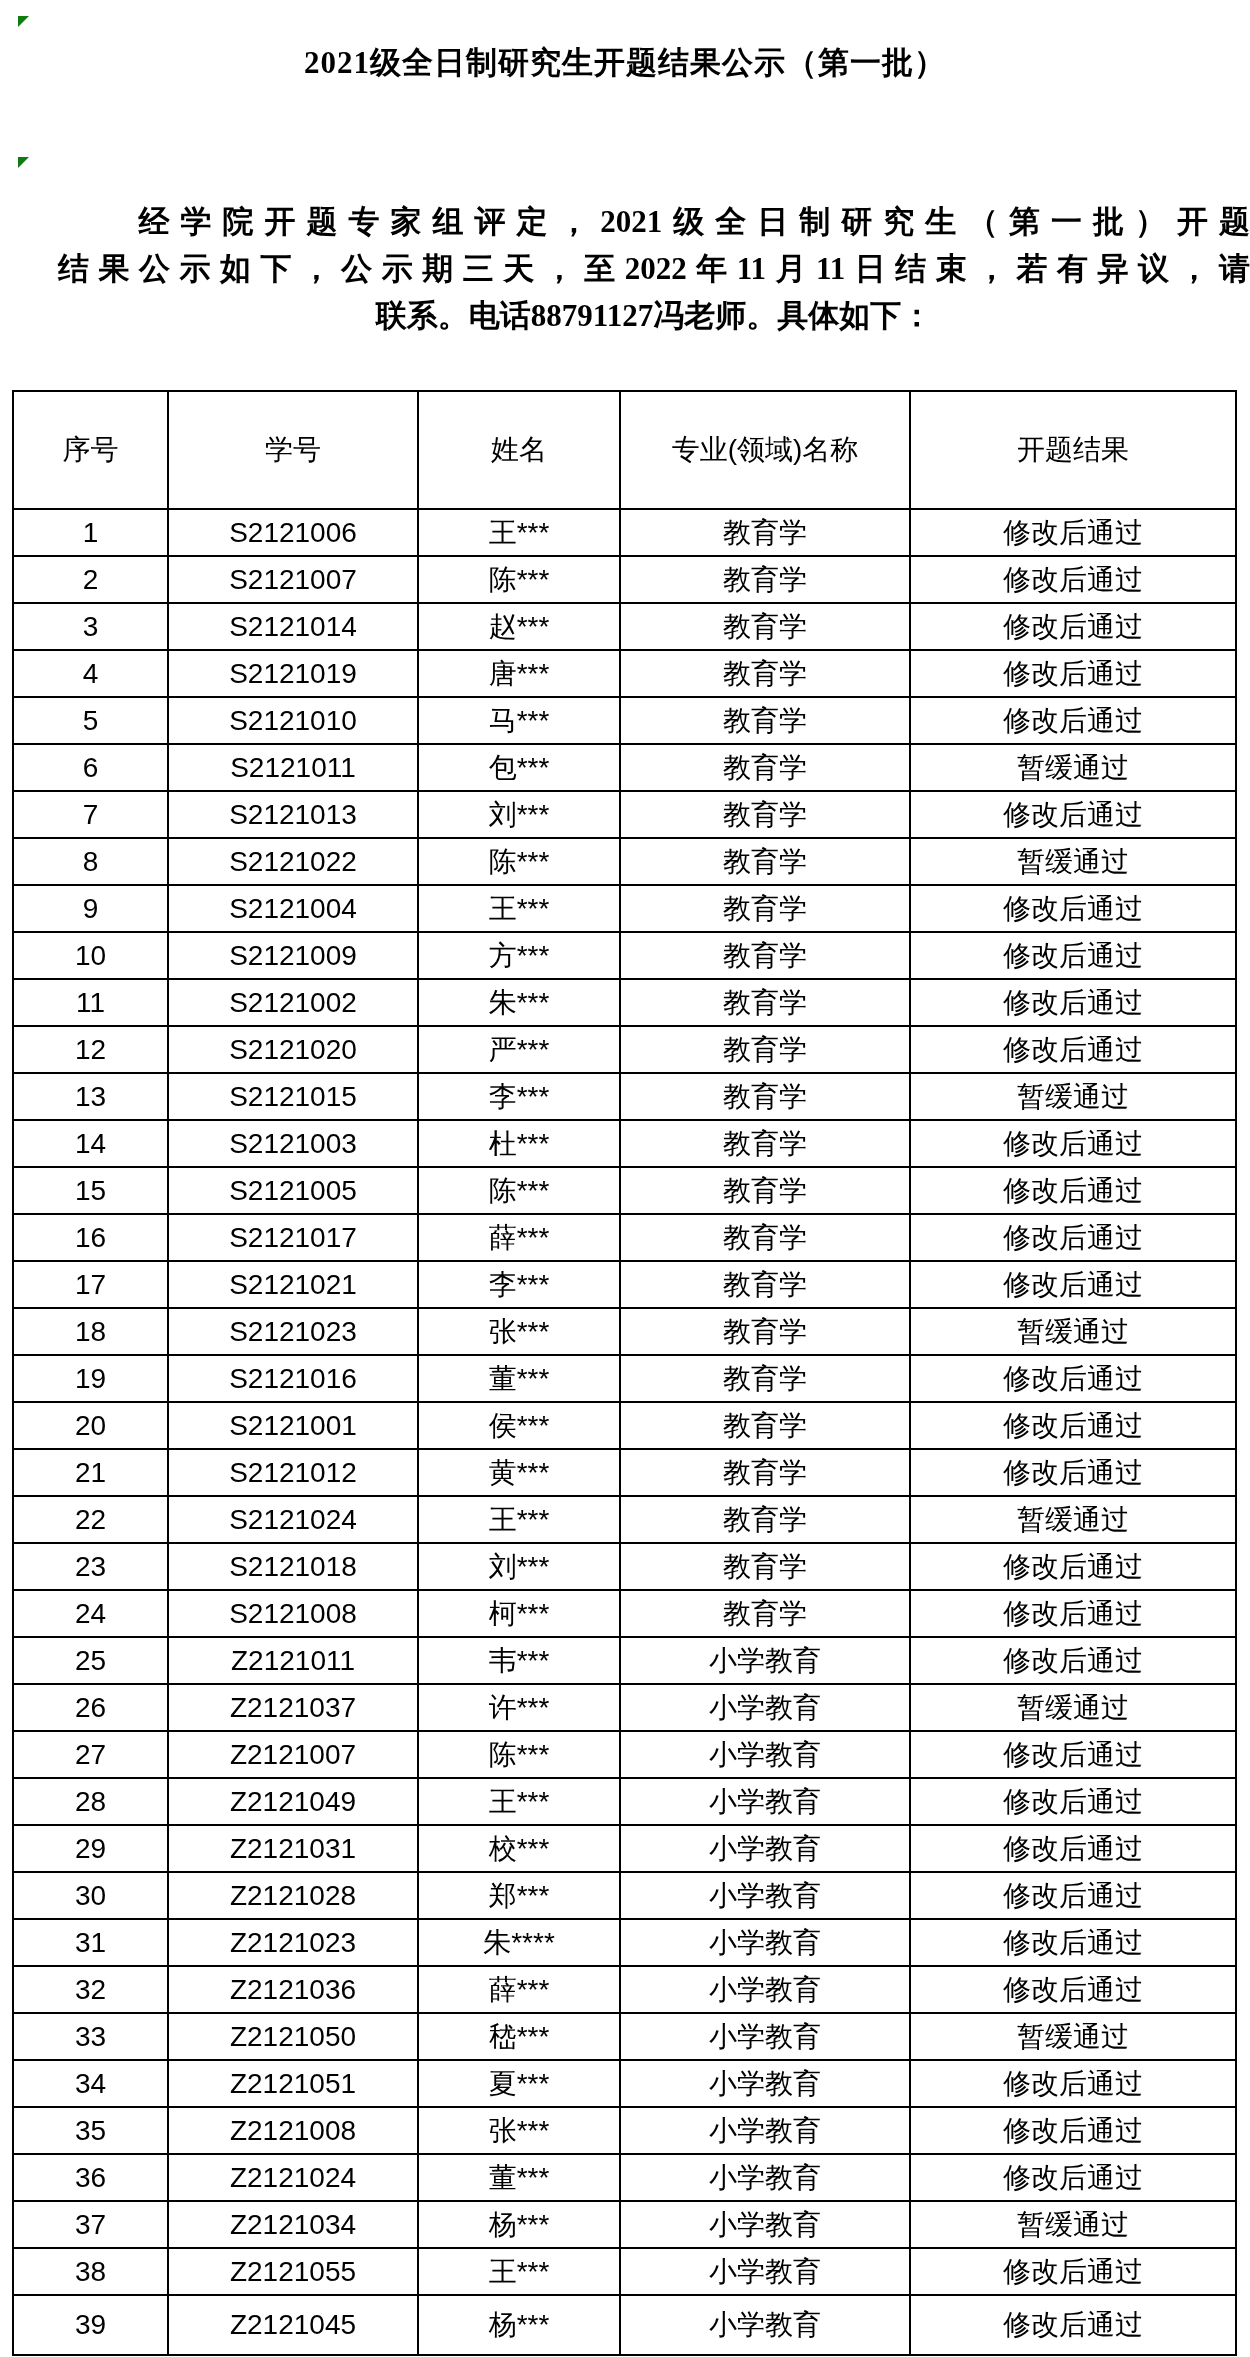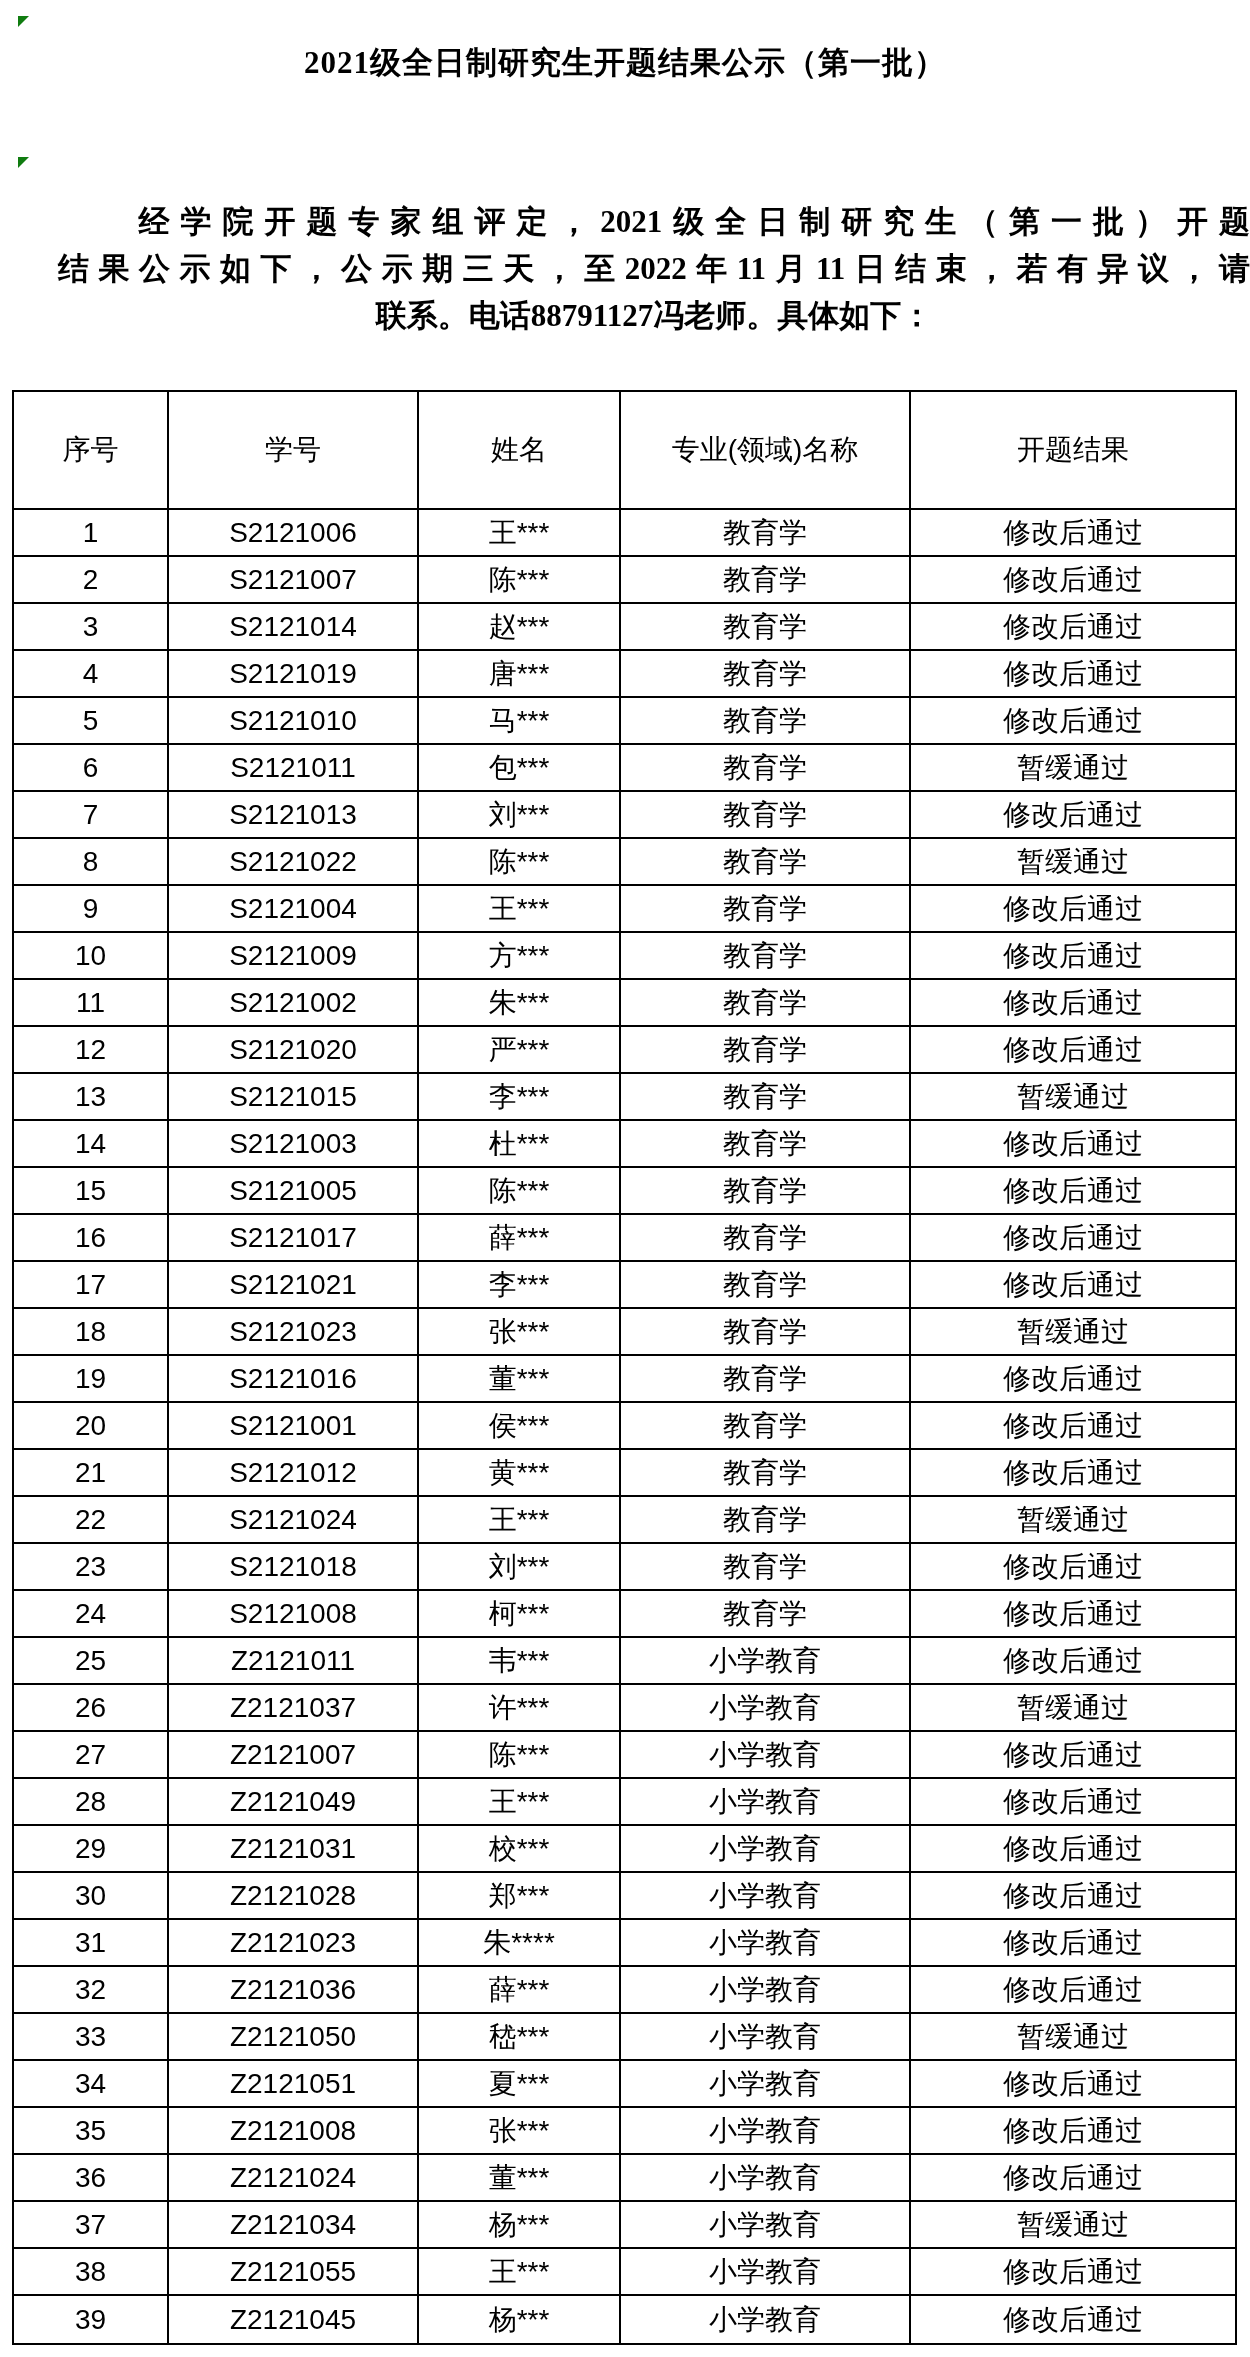--- a/index.html
+++ b/index.html
@@ -71,21 +71,21 @@
     text-align: center;
     vertical-align: middle;
     padding: 0;
     font-size: 28px;
     font-weight: normal;
     overflow: hidden;
     white-space: nowrap;
   }
   table.results thead tr { height: 118px; padding-left: 16px; }
   table.results tbody tr { height: 47px; }
-  table.results tbody tr:last-child { height: 49px; }
+  table.results tbody tr:last-child { height: 60px; }
   col.c-index  { width: 155px; }
   col.c-id     { width: 250px; }
   col.c-name   { width: 202px; }
   col.c-major  { width: 290px; }
   col.c-result { width: 326px; }
 </style>
 </head>
 <body>
 
 <span class="corner-marker marker-1"></span>

